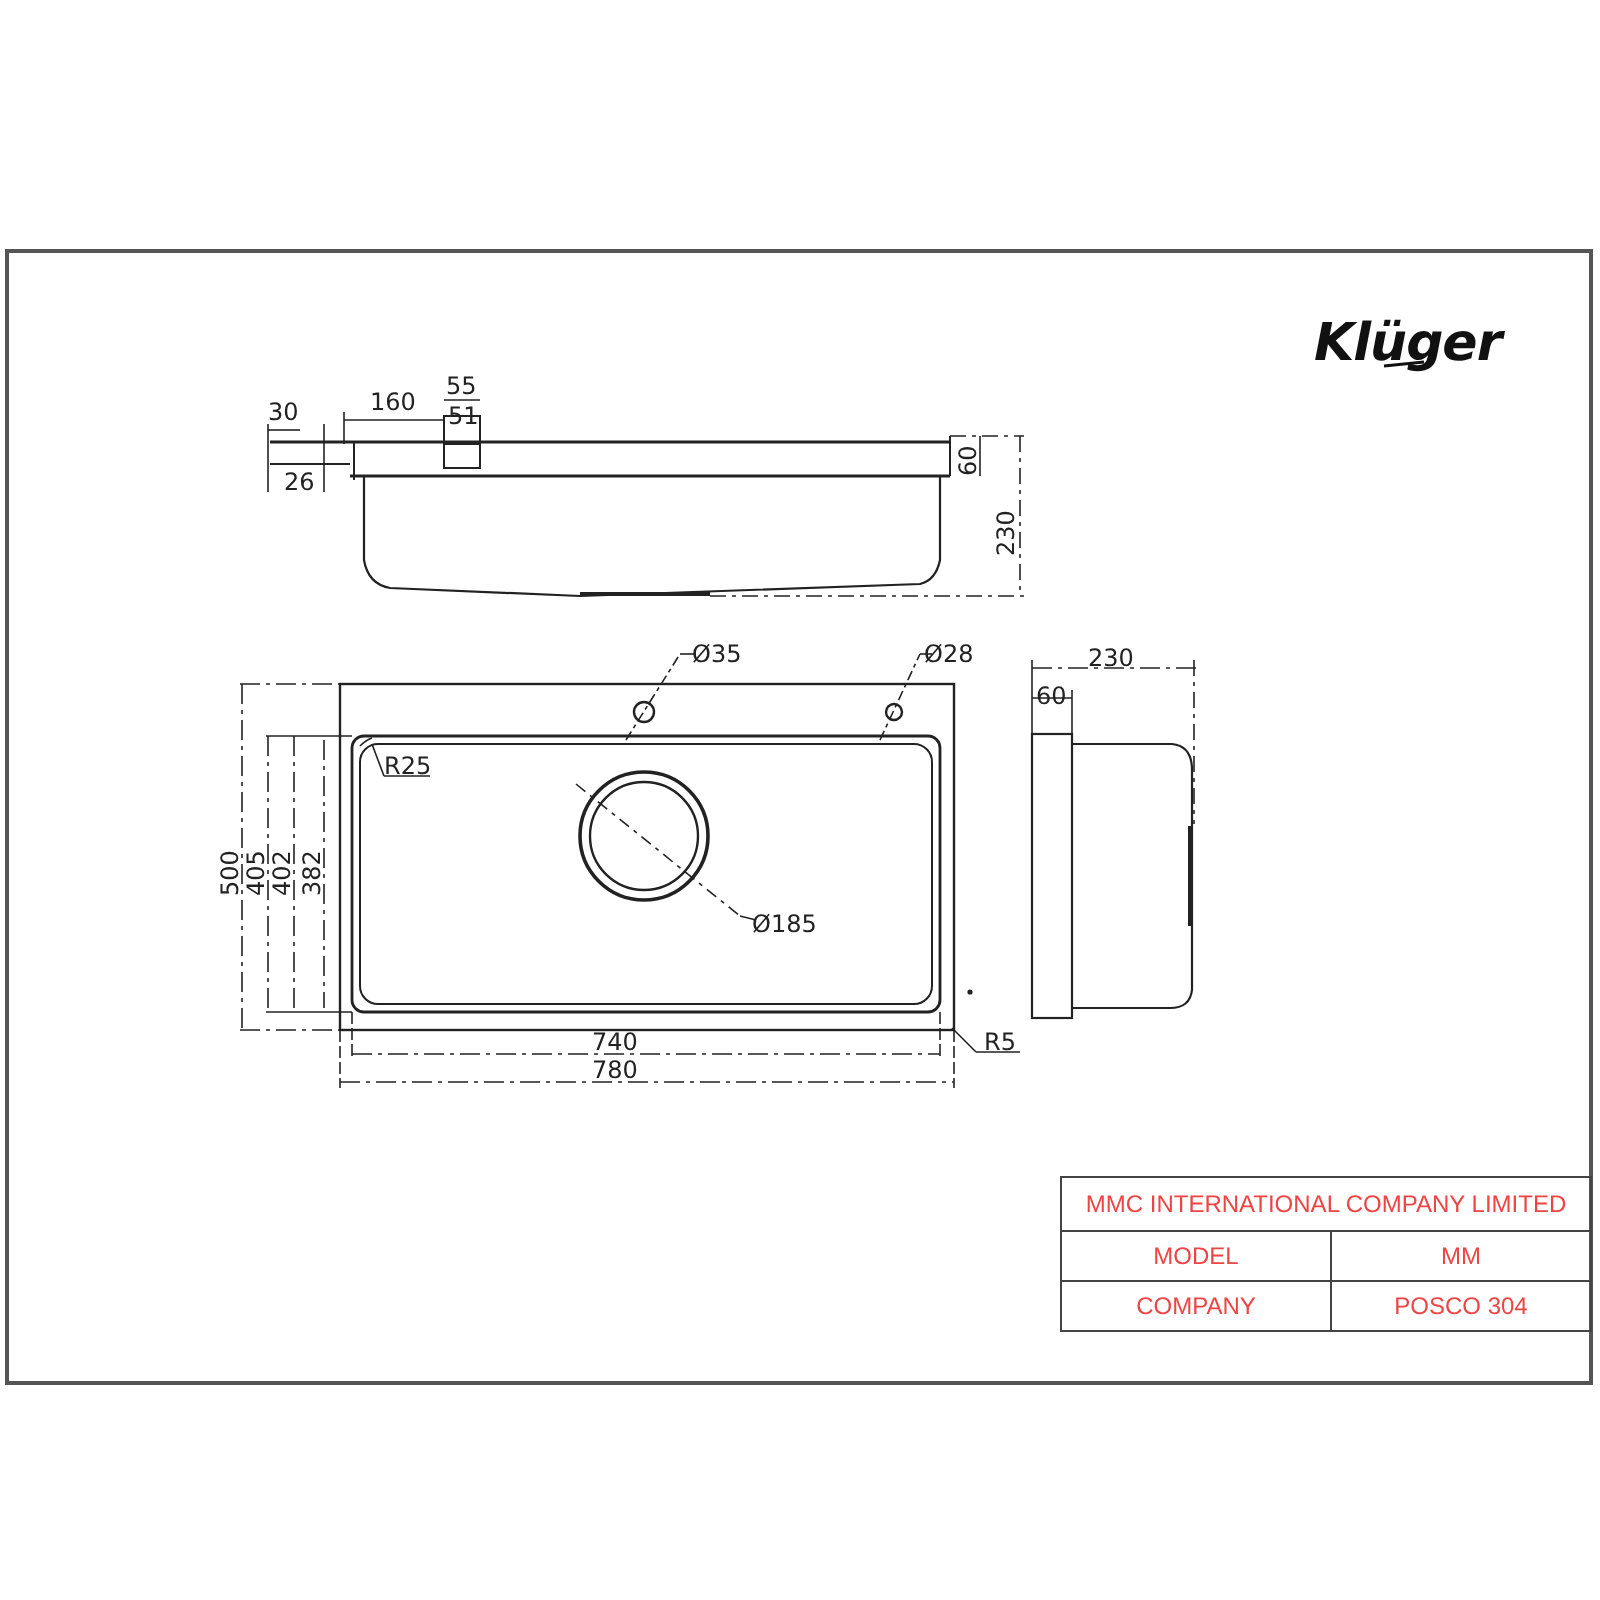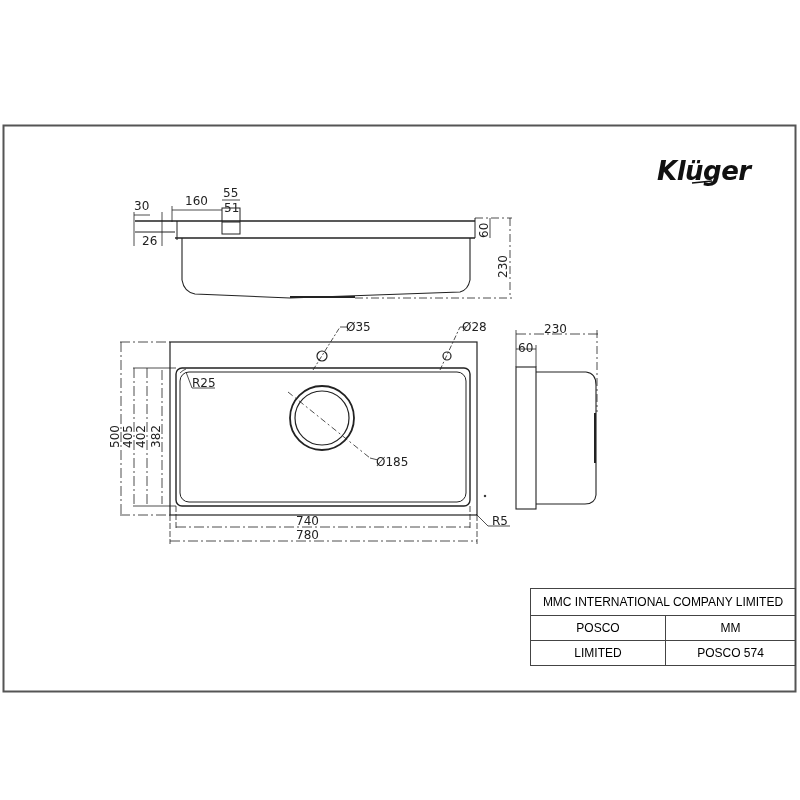--- a/index.html
+++ b/index.html
@@ -1,20 +1,20 @@
 <!DOCTYPE html>
 <html><head>
 <meta charset="utf-8">
 <style>
   html, body { margin: 0; padding: 0; background: #ffffff; }
   body { width: 800px; height: 800px; position: relative; overflow: hidden; font-family: "Liberation Sans", sans-serif; }
   #drawing { position: absolute; left: 0; top: 0; width: 800px; height: 800px; }
   .dim { font-family: "DejaVu Sans", sans-serif; font-size: 12px; fill: #222; }
   .brand { font-family: "DejaVu Sans", sans-serif; font-weight: bold; font-style: italic; font-size: 26px; fill: #111; letter-spacing: -0.5px; }
-  .title-table { position: absolute; left: 530px; top: 588px; width: 266px; border-collapse: collapse; font-family: "Liberation Sans", sans-serif; font-size: 12px; color: #000000; }
+  .title-table { position: absolute; left: 530px; top: 588px; width: 266px; border-collapse: collapse; font-family: "Liberation Sans", sans-serif; font-size: 12px; color: #ef4444; }
   .title-table td { border: 1.3px solid #444; text-align: center; height: 24px; padding: 0; }
   .title-table td.company { height: 26px; }
   .title-table td.label { width: 134px; }
 </style>
 </head>
 <body>
 
 <svg id="drawing" viewBox="0 0 800 800" xmlns="http://www.w3.org/2000/svg">
 
   <rect x="3.5" y="125.5" width="792" height="566" fill="none" stroke="#555" stroke-width="2"></rect>
@@ -125,21 +125,21 @@
   <text class="dim" x="544" y="333">230</text>
   <text class="dim" x="518" y="352">60</text>
 </svg>
 
 <table class="title-table">
   <tbody>
       <tr>
     <td class="company" colspan="2">MMC INTERNATIONAL COMPANY LIMITED</td>
   </tr>
   <tr>
-    <td class="label">POSCO</td>
+    <td class="label">MODEL</td>
     <td>MM</td>
   </tr>
   <tr>
-    <td class="label">LIMITED</td>
-    <td>POSCO 574</td>
+    <td class="label">COMPANY</td>
+    <td>POSCO 304</td>
   </tr>
 </tbody>
   </table>
 
 </body></html>

